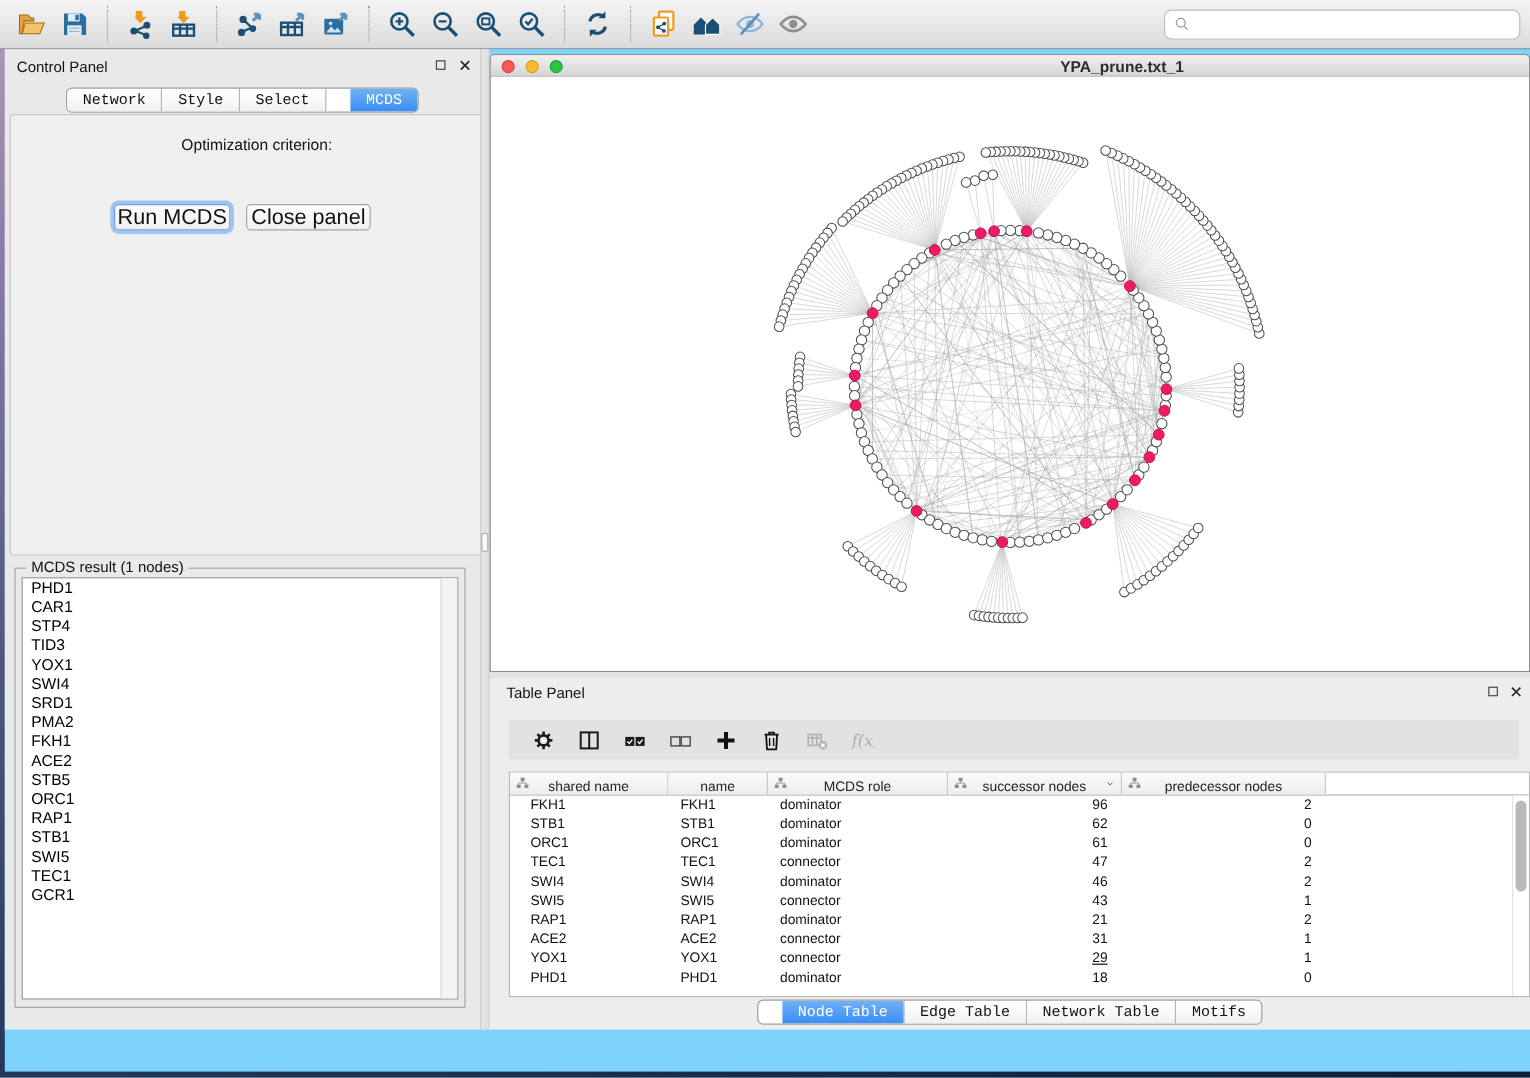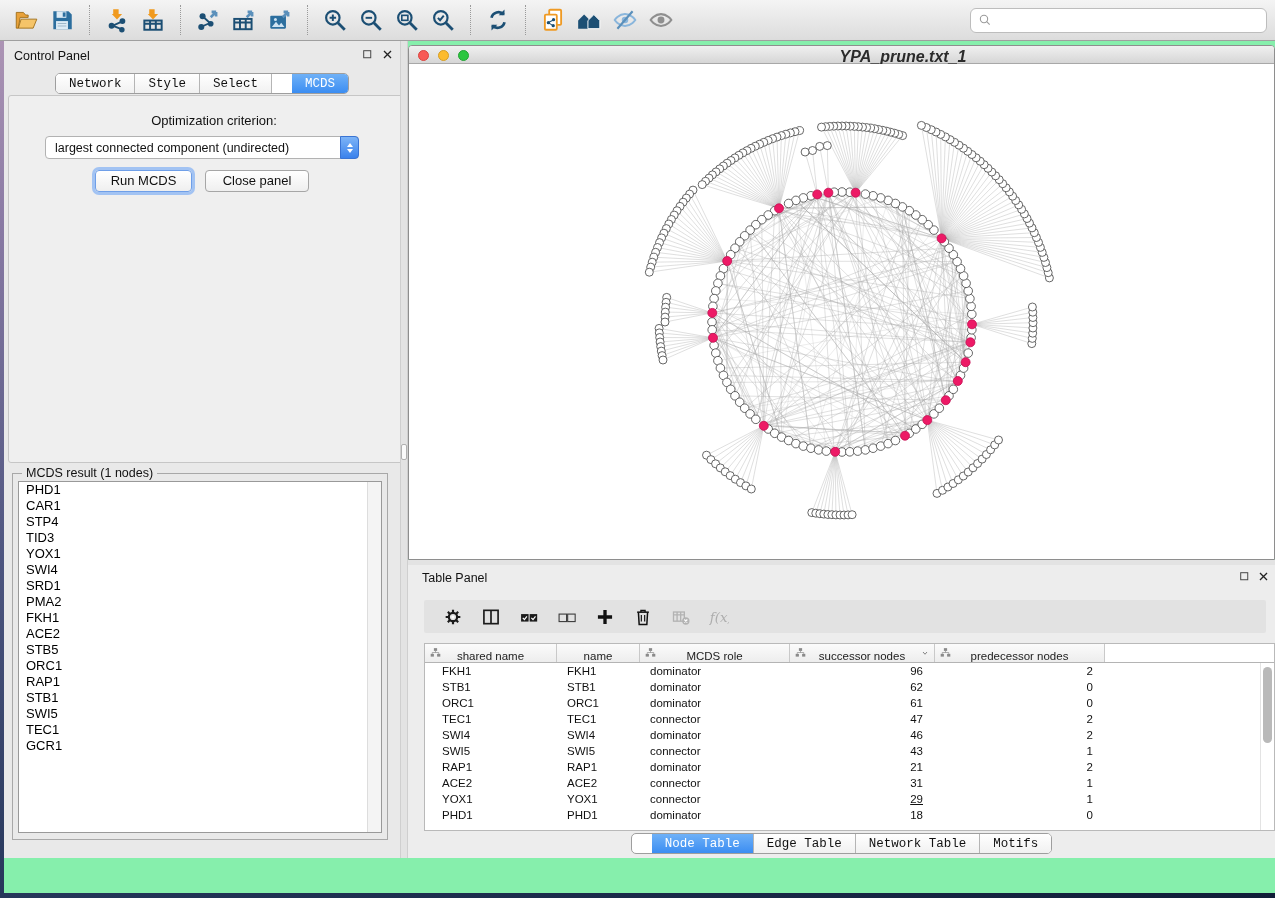--- a/index.html
+++ b/index.html
@@ -17,21 +17,21 @@
   .tb-btn { width:36px; height:32px; display:flex; align-items:center; justify-content:center; }
   .tb-ic svg { width:26px; height:26px; display:block; }
   .tb-sep { width:1px; height:30px; border-left:1px dotted #9a9a9a; margin:0 9px; }
   .search-box { margin-left:auto; margin-right:8px; width:297px; height:25px; background:#fff;
     border:1px solid #bdbdbd; border-radius:6px; display:flex; align-items:center; padding:0 6px; }
   .search-ic svg { width:16px; height:16px; display:block; }
   .search-box input { border:none; outline:none; flex:1; font-size:12px; margin-left:4px;
     font-family:"Liberation Sans", sans-serif; background:transparent; }
 
   
-  .win { position:absolute; left:4px; top:41px; width:1271px; height:852px; background:#86efac; }
+  .win { position:absolute; left:4px; top:41px; width:1271px; height:852px; background:#7dd3fc; }
 
   
   .cpanel { position:absolute; left:0; top:0; width:396px; height:817px; background:#e9e9e9; }
   .panel-title { position:absolute; left:10px; top:8px; font-size:12.5px; color:#111; }
   .win-ic { position:absolute; top:7px; width:15px; height:15px; cursor:pointer; }
   .win-ic svg { width:13px; height:13px; display:block; }
   .seg-row { position:absolute; left:0; right:0; display:flex; justify-content:center; }
   .seg-tabs { display:inline-flex; border:1px solid #9e9e9e; border-radius:5px; overflow:hidden; background:#fff; height:21px;font-family:Liberation Mono, monospace; }
   .seg-tab { padding:2px 13px; font-size:12.5px; color:#111; border-right:1px solid #b5b5b5;
     background:linear-gradient(#ffffff,#f1f1f1); cursor:default; line-height:16px; }
@@ -43,21 +43,21 @@
   .opt-label { position:absolute; top:17px; left:0; right:0; text-align:center; font-size:13px; color:#111; }
   .combo { position:absolute; left:36px; top:40px; width:314px; height:23px; background:#fff;
     border:1px solid #b2b2b2; border-radius:4px; display:flex; align-items:center; }
   .combo-val { flex:1; font-size:12.5px; color:#111; padding-left:9px; white-space:nowrap; }
   .combo-step { width:19px; align-self:stretch; margin:-1px -1px -1px 0; border-radius:0 4px 4px 0;
     background:linear-gradient(#7db4f7,#3b82ec); border:1px solid #3a74d4; display:flex;
     flex-direction:column; align-items:center; justify-content:center; gap:2px; }
   .t-up { width:0; height:0; border-left:3.5px solid transparent; border-right:3.5px solid transparent; border-bottom:4.5px solid #fff; }
   .t-dn { width:0; height:0; border-left:3.5px solid transparent; border-right:3.5px solid transparent; border-top:4.5px solid #fff; }
   .btn-row { position:absolute; top:74px; left:0; width:100%; }
-  .push-btn { position:absolute; height:22px; font-size:13px; color:#111; text-align:center;
+  .push-btn { position:absolute; height:22px; font-size:18px; color:#111; text-align:center;
     background:linear-gradient(#ffffff,#efefef); border:1px solid #a6a6a6; border-radius:4px; line-height:20px; cursor:default; }
   .run-btn { left:86px; width:97px; border-color:#6f9fe8; box-shadow:0 0 0 3px rgba(110,165,245,.6); }
   .close-btn { left:196px; width:104px; }
   .groupbox { position:absolute; left:8px; top:432px; width:376px; height:367px; border:1px solid #a8a8a8; }
   .legend { position:absolute; top:-8px; left:9px; background:#e9e9e9; padding:0 4px; font-size:12.5px; color:#111; }
   .mcds-list { position:absolute; left:5px; right:5px; top:7px; bottom:6px; background:#fff;
     border:1px solid #999; overflow:hidden; }
   .mcds-item { font-size:13px; line-height:16px; padding-left:7px; color:#000; }
   .mcds-scroll { position:absolute; top:1px; bottom:1px; right:1px; width:14px; background:#f4f4f4; border-left:1px solid #ddd; }
 
@@ -70,22 +70,22 @@
 
   
   .netwin { position:absolute; left:404px; top:4px; width:867px; height:515px;
     border:1px solid #8e8e8e; border-radius:4px 4px 0 0; overflow:hidden; background:#fff; }
   .net-titlebar { position:relative; height:18px; background:linear-gradient(#f0f0f0,#d6d6d6);
     border-bottom:1px solid #a8a8a8; }
   .light { position:absolute; top:4px; width:11px; height:11px; border-radius:50%; }
   .light.red { left:9px; background:#f85955; border:0.5px solid #d94540; }
   .light.yellow { left:29px; background:#fcbb2d; border:0.5px solid #d69e23; }
   .light.green { left:49px; background:#2bc63f; border:0.5px solid #23a334; }
-  .net-title { position:absolute; left:494px; top:2px; transform:translateX(-50%);
-    font-size:16px; font-weight:bold; color:#2b2b2b; white-space:nowrap;font-style:italic; }
+  .net-title { position:absolute; left:526px; top:2px; transform:translateX(-50%);
+    font-size:13px; font-weight:bold; color:#2b2b2b; white-space:nowrap; }
   .net-view { position:absolute; left:0; top:18px; width:867px; height:497px; background:#fff; }
   .net-view svg { display:block; width:867px; height:497px; }
 
   
   .tpanel { position:absolute; left:404px; top:524px; width:867px; height:293px; background:#ededed; }
   .tp-toolbar { position:absolute; left:16px; top:35px; width:842px; height:33px; background:#e2e2e2;
     border-radius:2px; display:flex; align-items:center; padding-left:10px; }
   .tt-btn { width:38px; height:30px; display:flex; align-items:center; justify-content:center; }
   .tt-ic svg { width:20px; height:20px; display:block; }
   .table-area { position:absolute; left:16px; top:78px; width:851px; height:188px;
@@ -313,27 +313,20 @@
     <div class="seg-row cp-tabs-row">
       <div class="seg-tabs">
           <div class="seg-tab">Network</div>
           <div class="seg-tab">Style</div>
           <div class="seg-tab">Select</div>
           <div class="seg-tab active">MCDS</div>
         </div>
     </div>
     <div class="cp-box">
       <div class="opt-label">Optimization criterion:</div>
-      <div class="combo">
-        <div class="combo-val">largest connected component (undirected)</div>
-        <div class="combo-step">
-            <div class="t-up"></div>
-            <div class="t-dn"></div>
-          </div>
-      </div>
       <div class="btn-row">
         <div class="push-btn run-btn">Run MCDS</div>
         <div class="push-btn close-btn">Close panel</div>
       </div>
     </div>
     <div class="groupbox">
       <div class="legend">MCDS result (1 nodes)</div>
       <div class="mcds-list">
           <div class="mcds-item">PHD1</div>
           <div class="mcds-item">CAR1</div>

